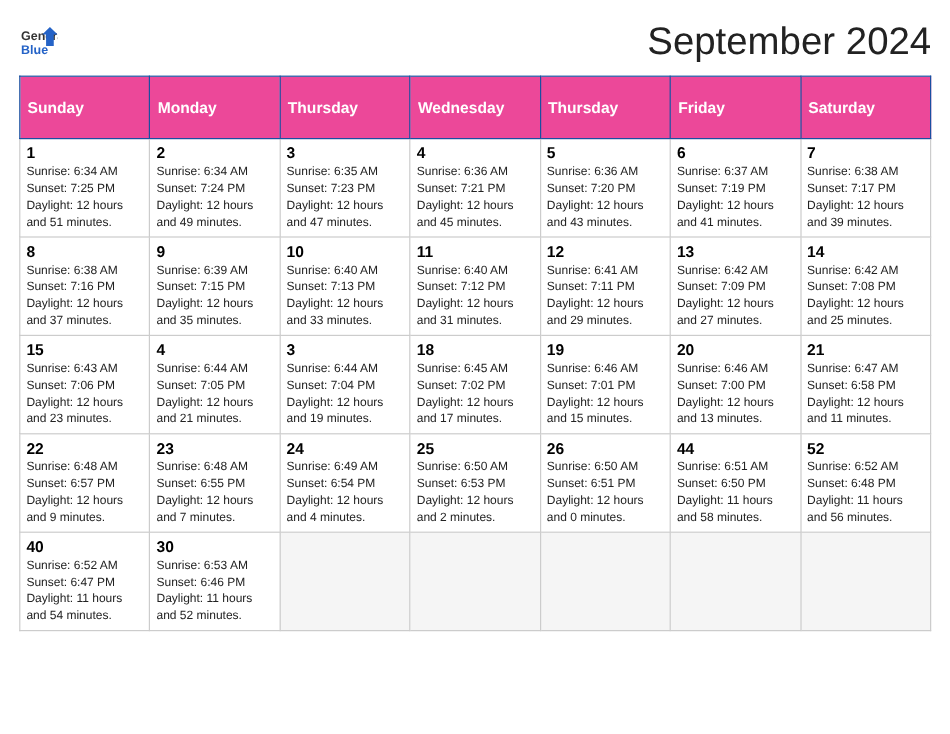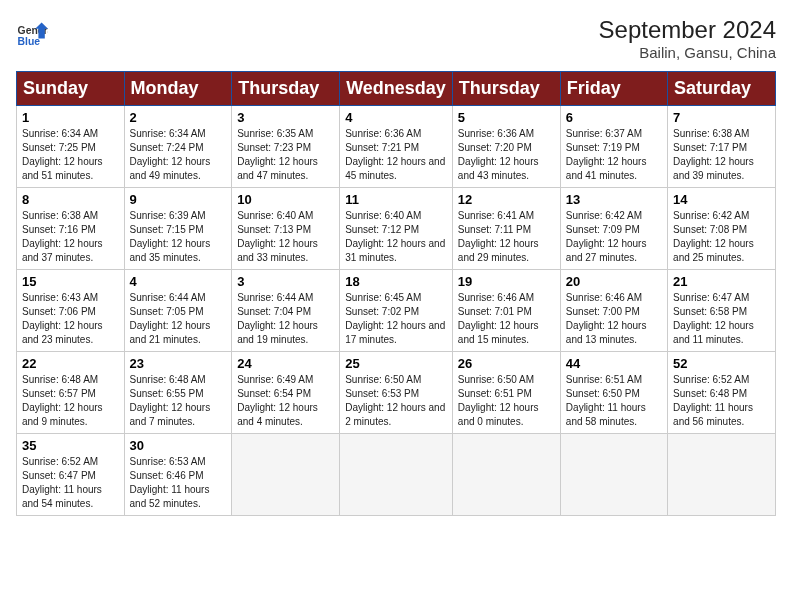--- a/index.html
+++ b/index.html
@@ -22,39 +22,39 @@
       gap: 4px;
     }
     .logo-icon {
       width: 32px;
       height: 32px;
     }
     .title-block {
       text-align: right;
     }
     .month-title {
-      font-size: 24px;
+      font-size: 32px;
       font-weight: normal;
       color: #222;
     }
     .location {
       font-size: 15px;
       color: #444;
     }
     table {
       width: 100%;
       border-collapse: collapse;
       font-size: 11px;
     }
     thead tr th {
-      background: #7f1d1d;
+      background: #ec4899;
       color: #fff;
       text-align: left;
-      padding: 6px 6px;
-      font-size: 18px;
+      padding: 18px 6px;
+      font-size: 13px;
       font-weight: bold;
       border: 1px solid #1a4fa0;
     }
     tbody tr td {
       border: 1px solid #ccc;
       vertical-align: top;
       padding: 4px 5px;
       min-height: 70px;
       width: 14.28%;
       background: #fff;
@@ -83,21 +83,20 @@
 <div class="header">
   <div class="logo">
     <svg class="logo-icon" viewBox="0 0 40 40">
       <text x="2" y="22" font-size="13" font-weight="bold" fill="#333">General</text>
       <text x="2" y="36" font-size="13" font-weight="bold" fill="#2563c7">Blue</text>
       <polygon points="32,8 40,16 36,16 36,28 28,28 28,16 24,16" fill="#2563c7"></polygon>
     </svg>
   </div>
   <div class="title-block">
     <div class="month-title">September 2024</div>
-    <div class="location">Bailin, Gansu, China</div>
   </div>
 </div>
 
 <table>
   <thead>
     <tr>
       <th>Sunday</th>
       <th>Monday</th>
       <th>Thursday</th>
       <th>Wednesday</th>
@@ -222,21 +221,21 @@
         <span class="day-num">44</span>
         <span class="cell-text">Sunrise: 6:51 AM<br>Sunset: 6:50 PM<br>Daylight: 11 hours and 58 minutes.</span>
       </td>
         <td>
         <span class="day-num">52</span>
         <span class="cell-text">Sunrise: 6:52 AM<br>Sunset: 6:48 PM<br>Daylight: 11 hours and 56 minutes.</span>
       </td>
       </tr>
       <tr>
         <td>
-        <span class="day-num">35</span>
+        <span class="day-num">40</span>
         <span class="cell-text">Sunrise: 6:52 AM<br>Sunset: 6:47 PM<br>Daylight: 11 hours and 54 minutes.</span>
       </td>
         <td>
         <span class="day-num">30</span>
         <span class="cell-text">Sunrise: 6:53 AM<br>Sunset: 6:46 PM<br>Daylight: 11 hours and 52 minutes.</span>
       </td>
         <td class="empty"></td>
         <td class="empty"></td>
         <td class="empty"></td>
         <td class="empty"></td>

